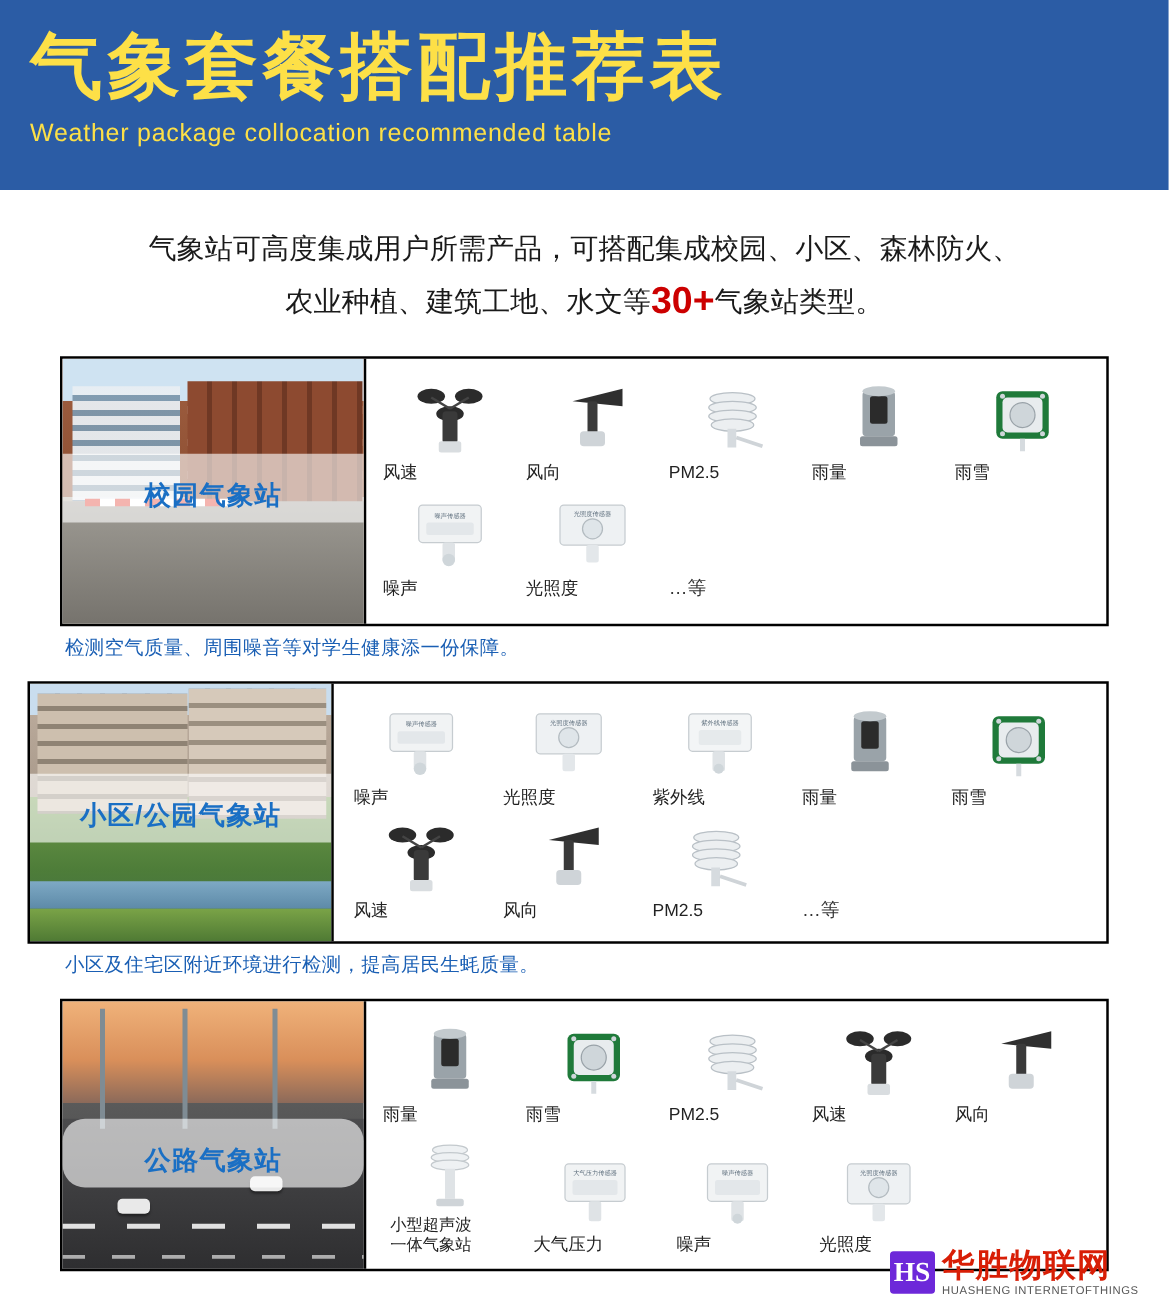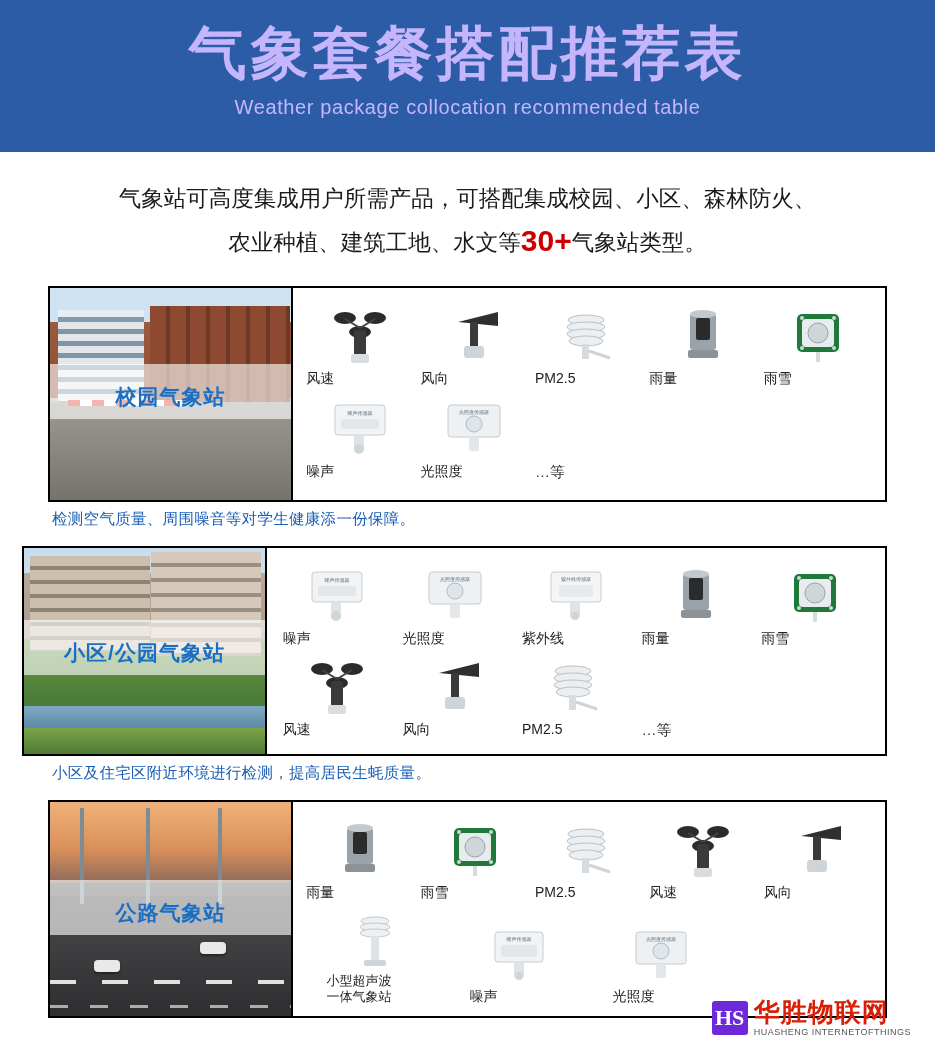--- a/index.html
+++ b/index.html
@@ -12,23 +12,24 @@
     color: #222;
     overflow: hidden;
     position: relative;
   }
 
   
   .banner {
     width: 935px;
     height: 152px;
     background: #2b5ca5;
-    color: #c4b5fd;
-    text-align: center;
+    color: #fde047;
+    text-align: left;
     padding-top: 18px;
+    padding-left: 24px;
   }
   .banner-title {
     font-size: 58px;
     font-weight: bold;
     letter-spacing: 4px;
     line-height: 70px;
     font-family: "DejaVu Sans", "Liberation Sans", sans-serif;
   }
   .banner-sub {
     font-size: 20px;
@@ -77,21 +78,21 @@
     background: rgba(255,255,255,0.62);
     color: #1a6fc4;
     font-size: 21px;
     font-weight: bold;
     text-align: center;
     padding: 19px 0 8px 0;
     letter-spacing: 1px;
   }
   #photo-label-1 { top: 76px; }
   #photo-label-2 { top: 72px; }
-  #photo-label-3 { top: 78px; }
+  #photo-label-3 { top: 94px; border-radius: 18px; }
 
   
   .ph1 {
     position: absolute; inset: 0;
     background:
       linear-gradient(to bottom, #cfe3f2 0%, #cfe3f2 16%, transparent 16%),
       linear-gradient(to bottom, #9a5a3c 16%, #8d4f33 52%, transparent 52%),
       linear-gradient(to bottom, #b9b2a6 52%, #a8a196 70%, #8e8a83 100%);
   }
   .ph1::before {
@@ -574,20 +575,31 @@
             <rect x="20" y="49" width="22" height="6" rx="2" fill="#cfd4d8"></rect>
           </svg>
         </div>
         <span class="plabel two" style="white-space:pre-line">小型超声波
 一体气象站</span>
       </div>
       <div class="pitem small">
         <div class="pic">
           <svg width="78" height="58" viewBox="0 0 78 58">
             <rect x="16" y="6" width="48" height="30" rx="3" fill="#f1f3f4" stroke="#c6ccd0"></rect>
+            <text x="40" y="15" font-size="5" text-anchor="middle" fill="#5a6b7a" font-family="DejaVu Sans">大气压力传感器</text>
+            <rect x="22" y="19" width="36" height="12" rx="2" fill="#e3e7ea"></rect>
+            <rect x="35" y="36" width="10" height="16" rx="2" fill="#dfe3e6"></rect>
+          </svg>
+        </div>
+        <span class="plabel">大气压力</span>
+      </div>
+      <div class="pitem small">
+        <div class="pic">
+          <svg width="78" height="58" viewBox="0 0 78 58">
+            <rect x="16" y="6" width="48" height="30" rx="3" fill="#f1f3f4" stroke="#c6ccd0"></rect>
             <text x="40" y="15" font-size="5" text-anchor="middle" fill="#5a6b7a" font-family="DejaVu Sans">噪声传感器</text>
             <rect x="22" y="19" width="36" height="12" rx="2" fill="#e3e7ea"></rect>
             <rect x="35" y="36" width="10" height="16" rx="2" fill="#dfe3e6"></rect>
             <circle cx="40" cy="50" r="4" fill="#cfd6da"></circle>
           </svg>
         </div>
         <span class="plabel">噪声</span>
       </div>
       <div class="pitem small">
         <div class="pic">

